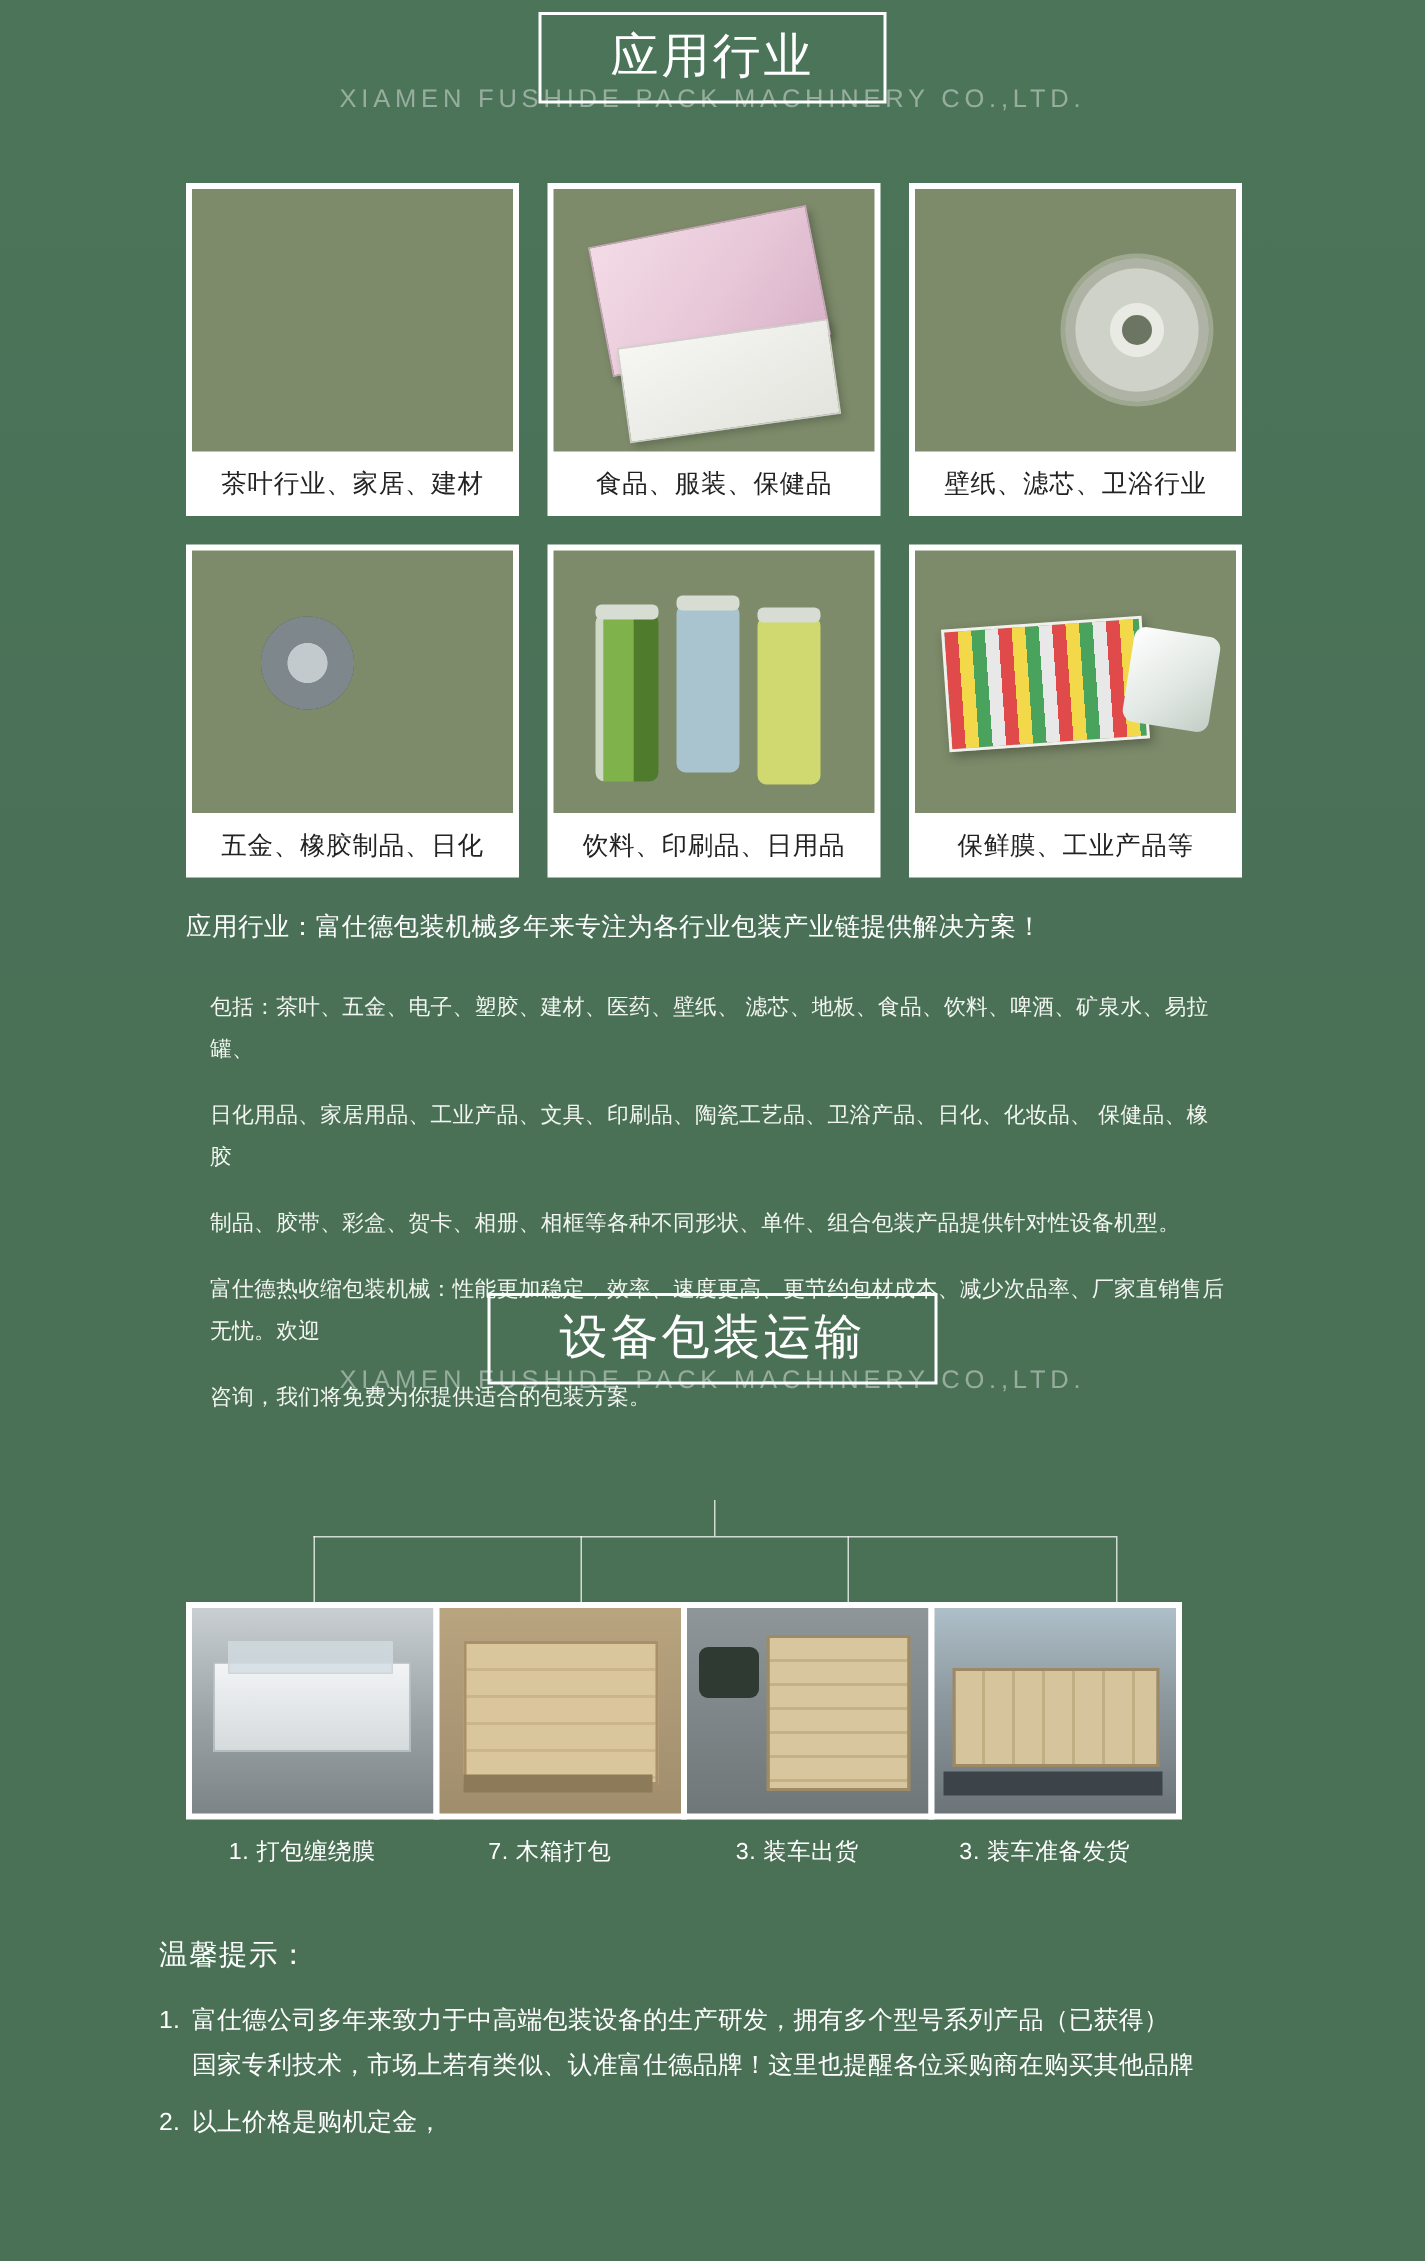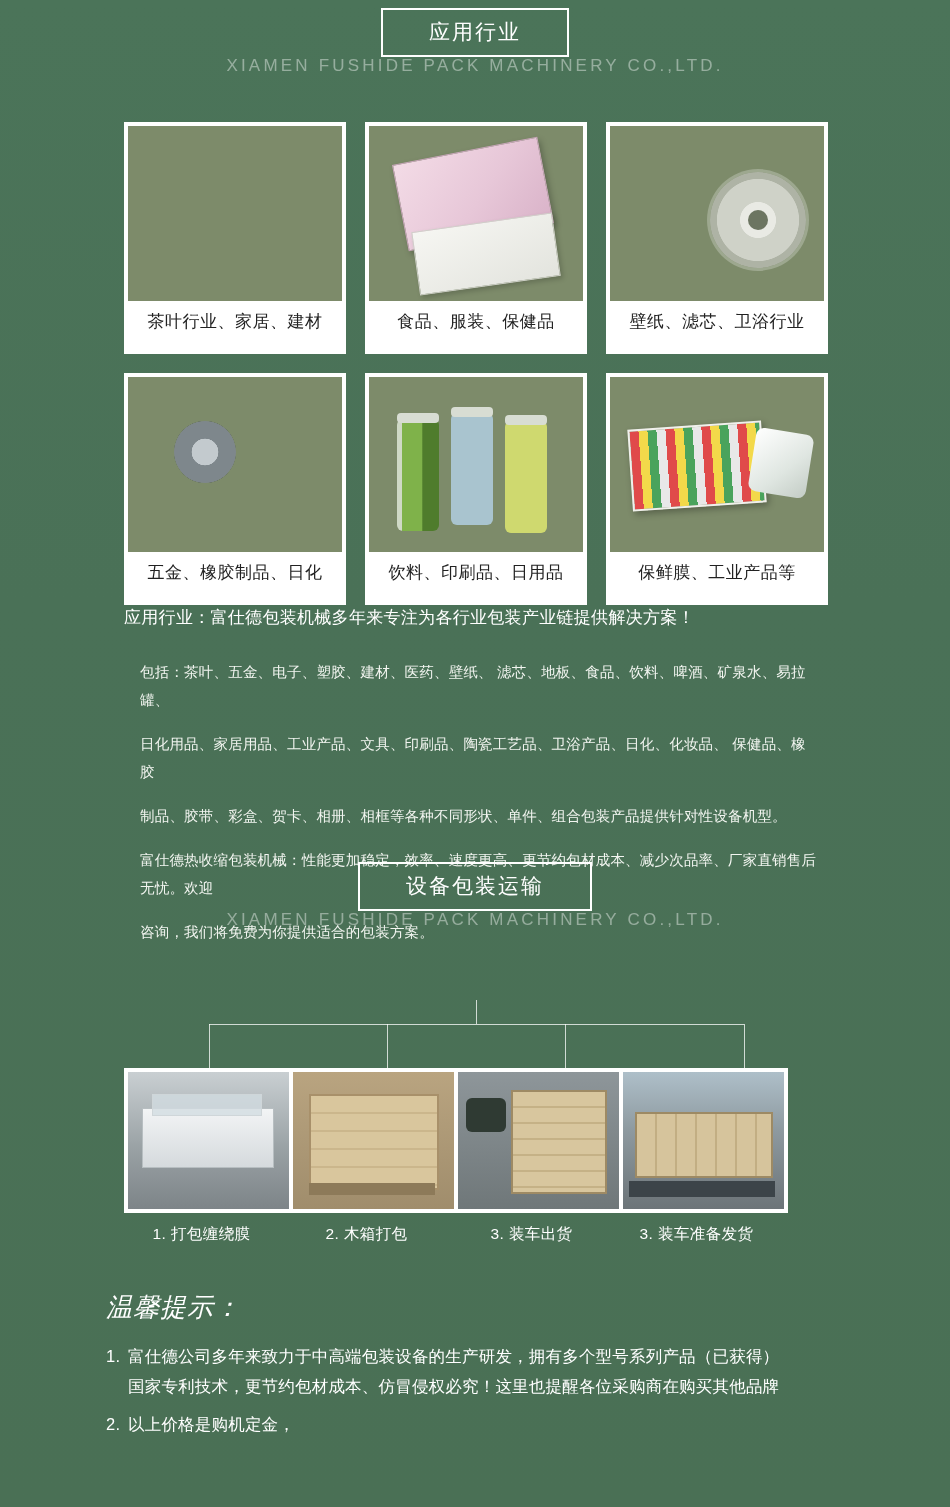--- a/index.html
+++ b/index.html
@@ -25,21 +25,21 @@
 
   
   .section-head {
     position: relative;
     text-align: center;
   }
   .head-box {
     display: inline-block;
     border: 2px solid #ffffff;
     padding: 10px 46px 12px 46px;
-    font-size: 21px;
+    font-size: 32px;
     letter-spacing: 2px;
     line-height: 1.1;
     position: relative;
     z-index: 3;
     background: transparent;
   }
   .head-sub {
     position: absolute;
     left: 0;
     right: 0;
@@ -71,28 +71,27 @@
     box-sizing: border-box;
   }
   .cell .photo {
     width: 214px;
     height: 175px;
     overflow: hidden;
     position: relative;
     background: #7d8b6a;
   }
   .cell .caption {
-    height: 53px;
+    height: 43px;
     line-height: 43px;
     text-align: center;
     color: #222222;
     font-size: 17px;
     letter-spacing: 0.5px;
     white-space: nowrap;
-    font-family: Liberation Mono, monospace;
   }
 
   
   .ph-tea {
     background:
       radial-gradient(circle at 18% 22%, #b8d14a 0 9px, transparent 10px),
       radial-gradient(circle at 42% 12%, #a9c840 0 11px, transparent 12px),
       radial-gradient(circle at 72% 25%, #c3d755 0 10px, transparent 11px),
       radial-gradient(circle at 30% 55%, #9dbd3a 0 12px, transparent 13px),
       radial-gradient(circle at 62% 62%, #b0cc46 0 11px, transparent 12px),
@@ -372,24 +371,23 @@
   }
 
   
   .tips {
     position: absolute;
     left: 106px;
     top: 1290px;
     width: 760px;
   }
   .tips-title {
-    font-size: 26px;
+    font-size: 19px;
     letter-spacing: 1px;
     margin-bottom: 16px;
-    font-style: italic;
   }
   .tip-item {
     display: flex;
     font-size: 16.5px;
     line-height: 30px;
     letter-spacing: 0.2px;
     margin-bottom: 8px;
   }
   .tip-num {
     width: 22px;
@@ -465,21 +463,21 @@
     <div class="ship-cell">
       <div class="photo">
         <div class="inner sh-machine"></div>
       </div>
       <div class="label">1. 打包缠绕膜</div>
     </div>
     <div class="ship-cell">
       <div class="photo">
         <div class="inner sh-crate"></div>
       </div>
-      <div class="label">2. 木箱打包</div>
+      <div class="label">7. 木箱打包</div>
     </div>
     <div class="ship-cell">
       <div class="photo">
         <div class="inner sh-load"></div>
       </div>
       <div class="label">3. 装车出货</div>
     </div>
     <div class="ship-cell">
       <div class="photo">
         <div class="inner sh-truck"></div>
@@ -488,21 +486,21 @@
     </div>
   </div>
 
   <div class="tips">
     <div class="tips-title">温馨提示：</div>
 
     <div class="tip-item">
       <div class="tip-num">1.</div>
       <div class="tip-text">
         <div>富仕德公司多年来致力于中高端包装设备的生产研发，拥有多个型号系列产品（已获得）</div>
-        <div>国家专利技术，更节约包材成本、仿冒侵权必究！这里也提醒各位采购商在购买其他品牌</div>
+        <div>国家专利技术，市场上若有类似、认准富仕德品牌！这里也提醒各位采购商在购买其他品牌</div>
       </div>
     </div>
 
     <div class="tip-item">
       <div class="tip-num">2.</div>
       <div class="tip-text">
         <div>以上价格是购机定金，</div>
       </div>
     </div>
   </div>

